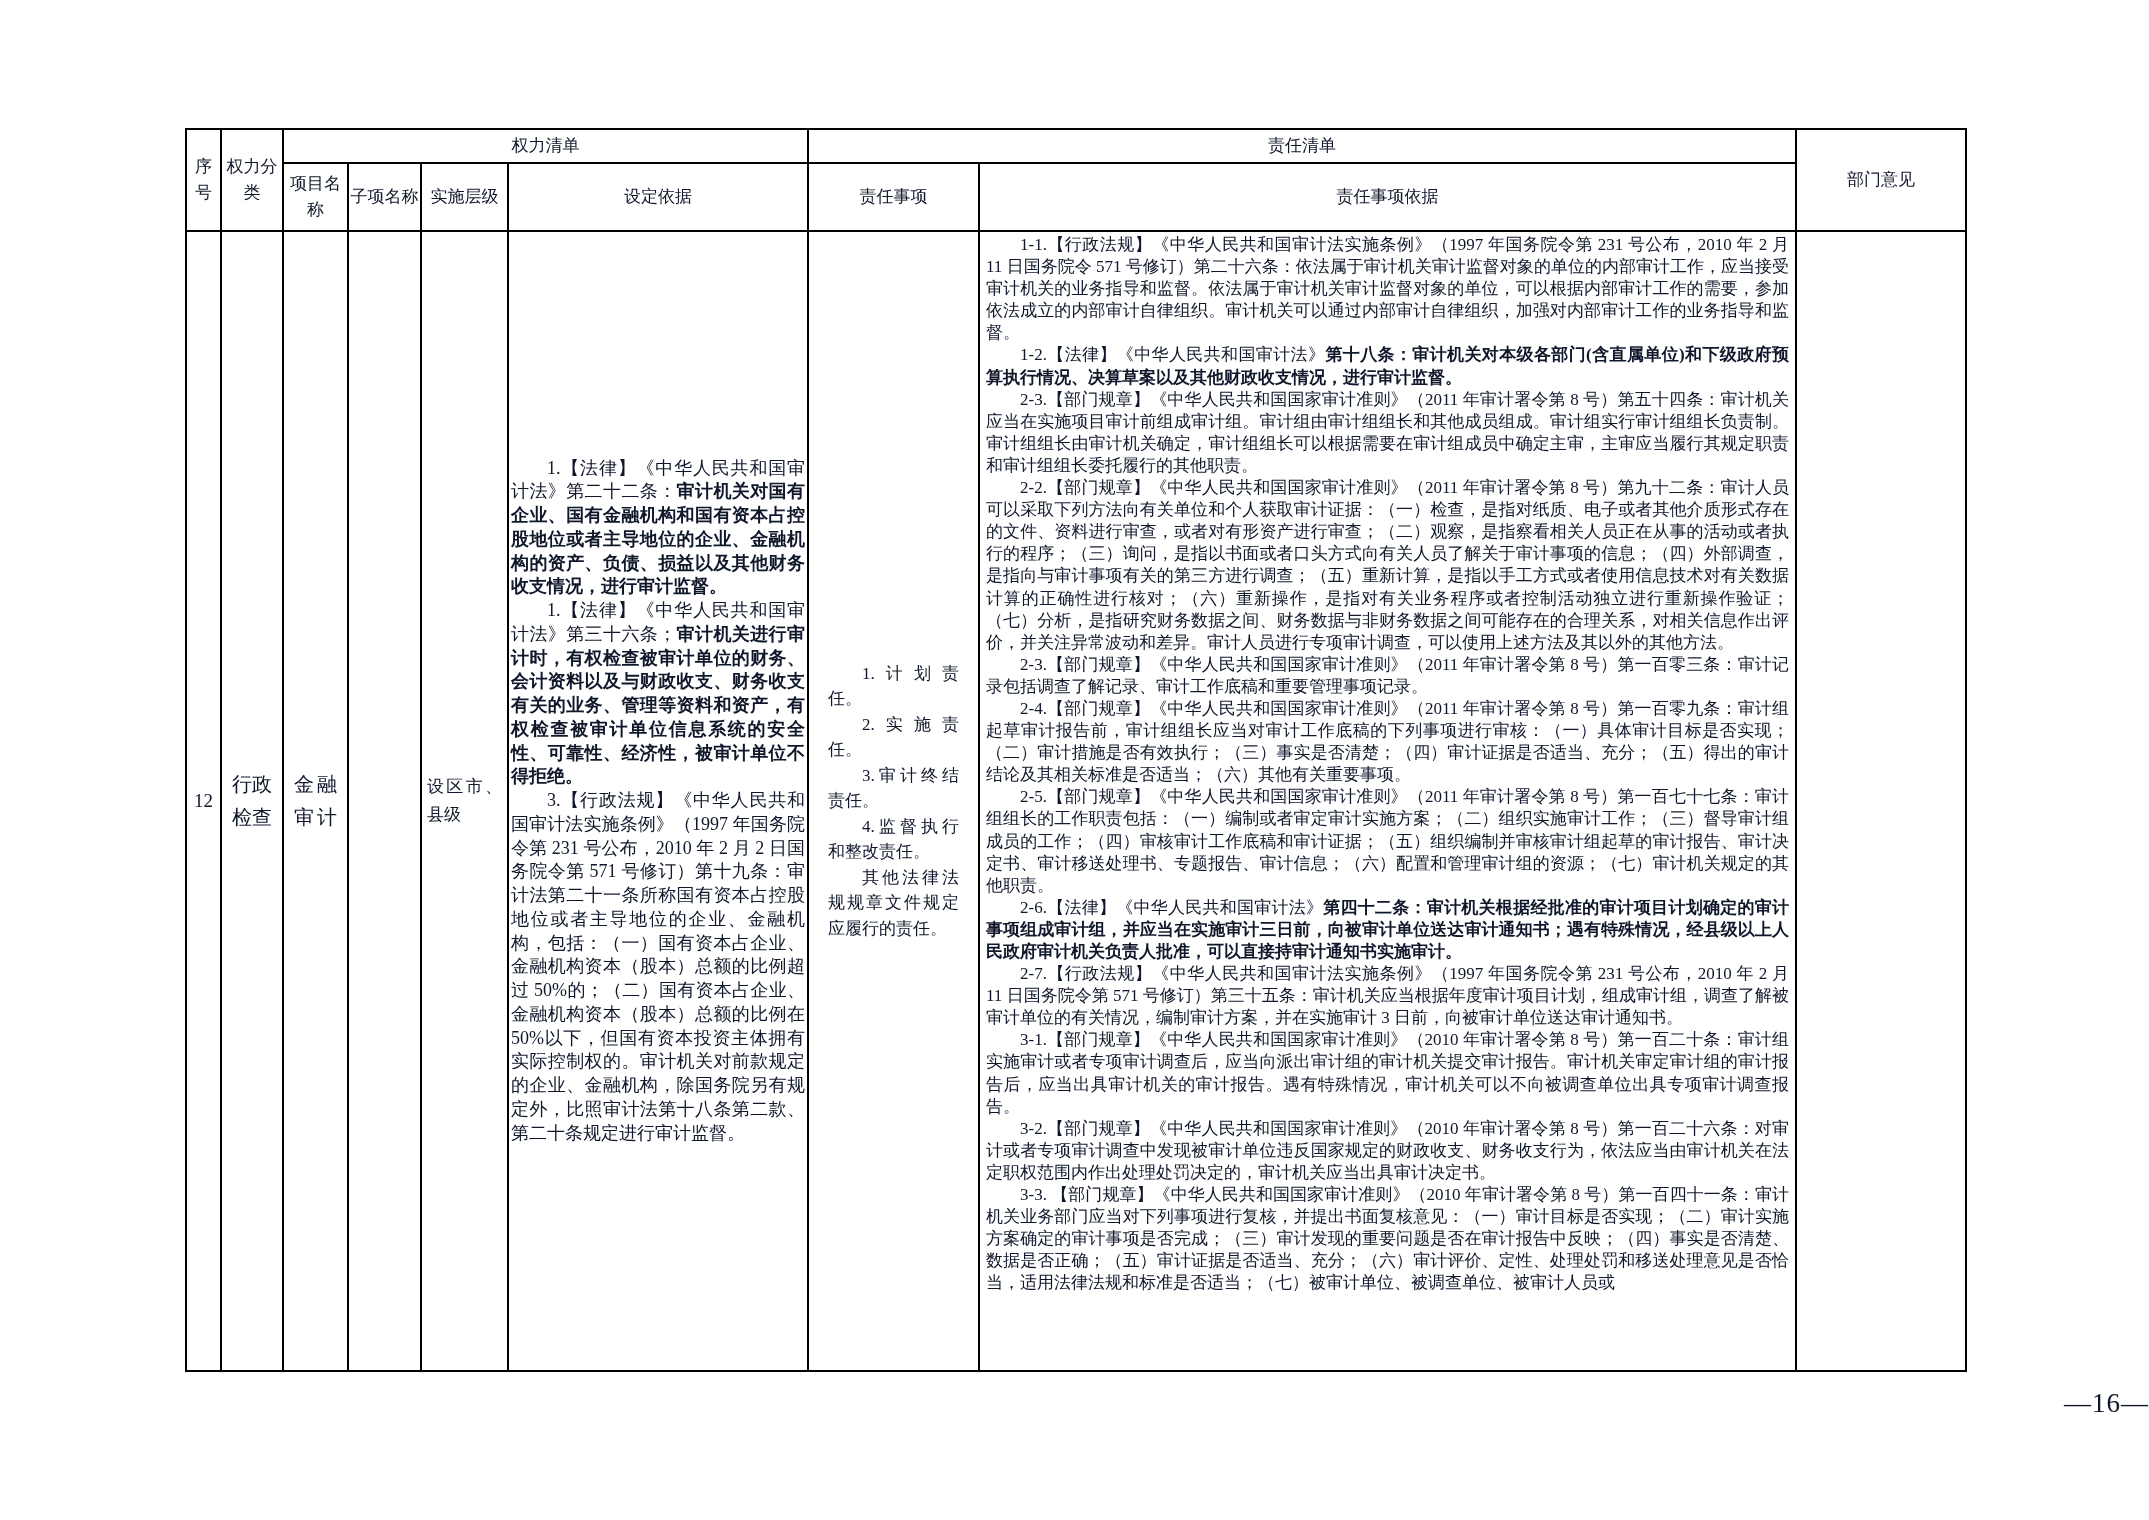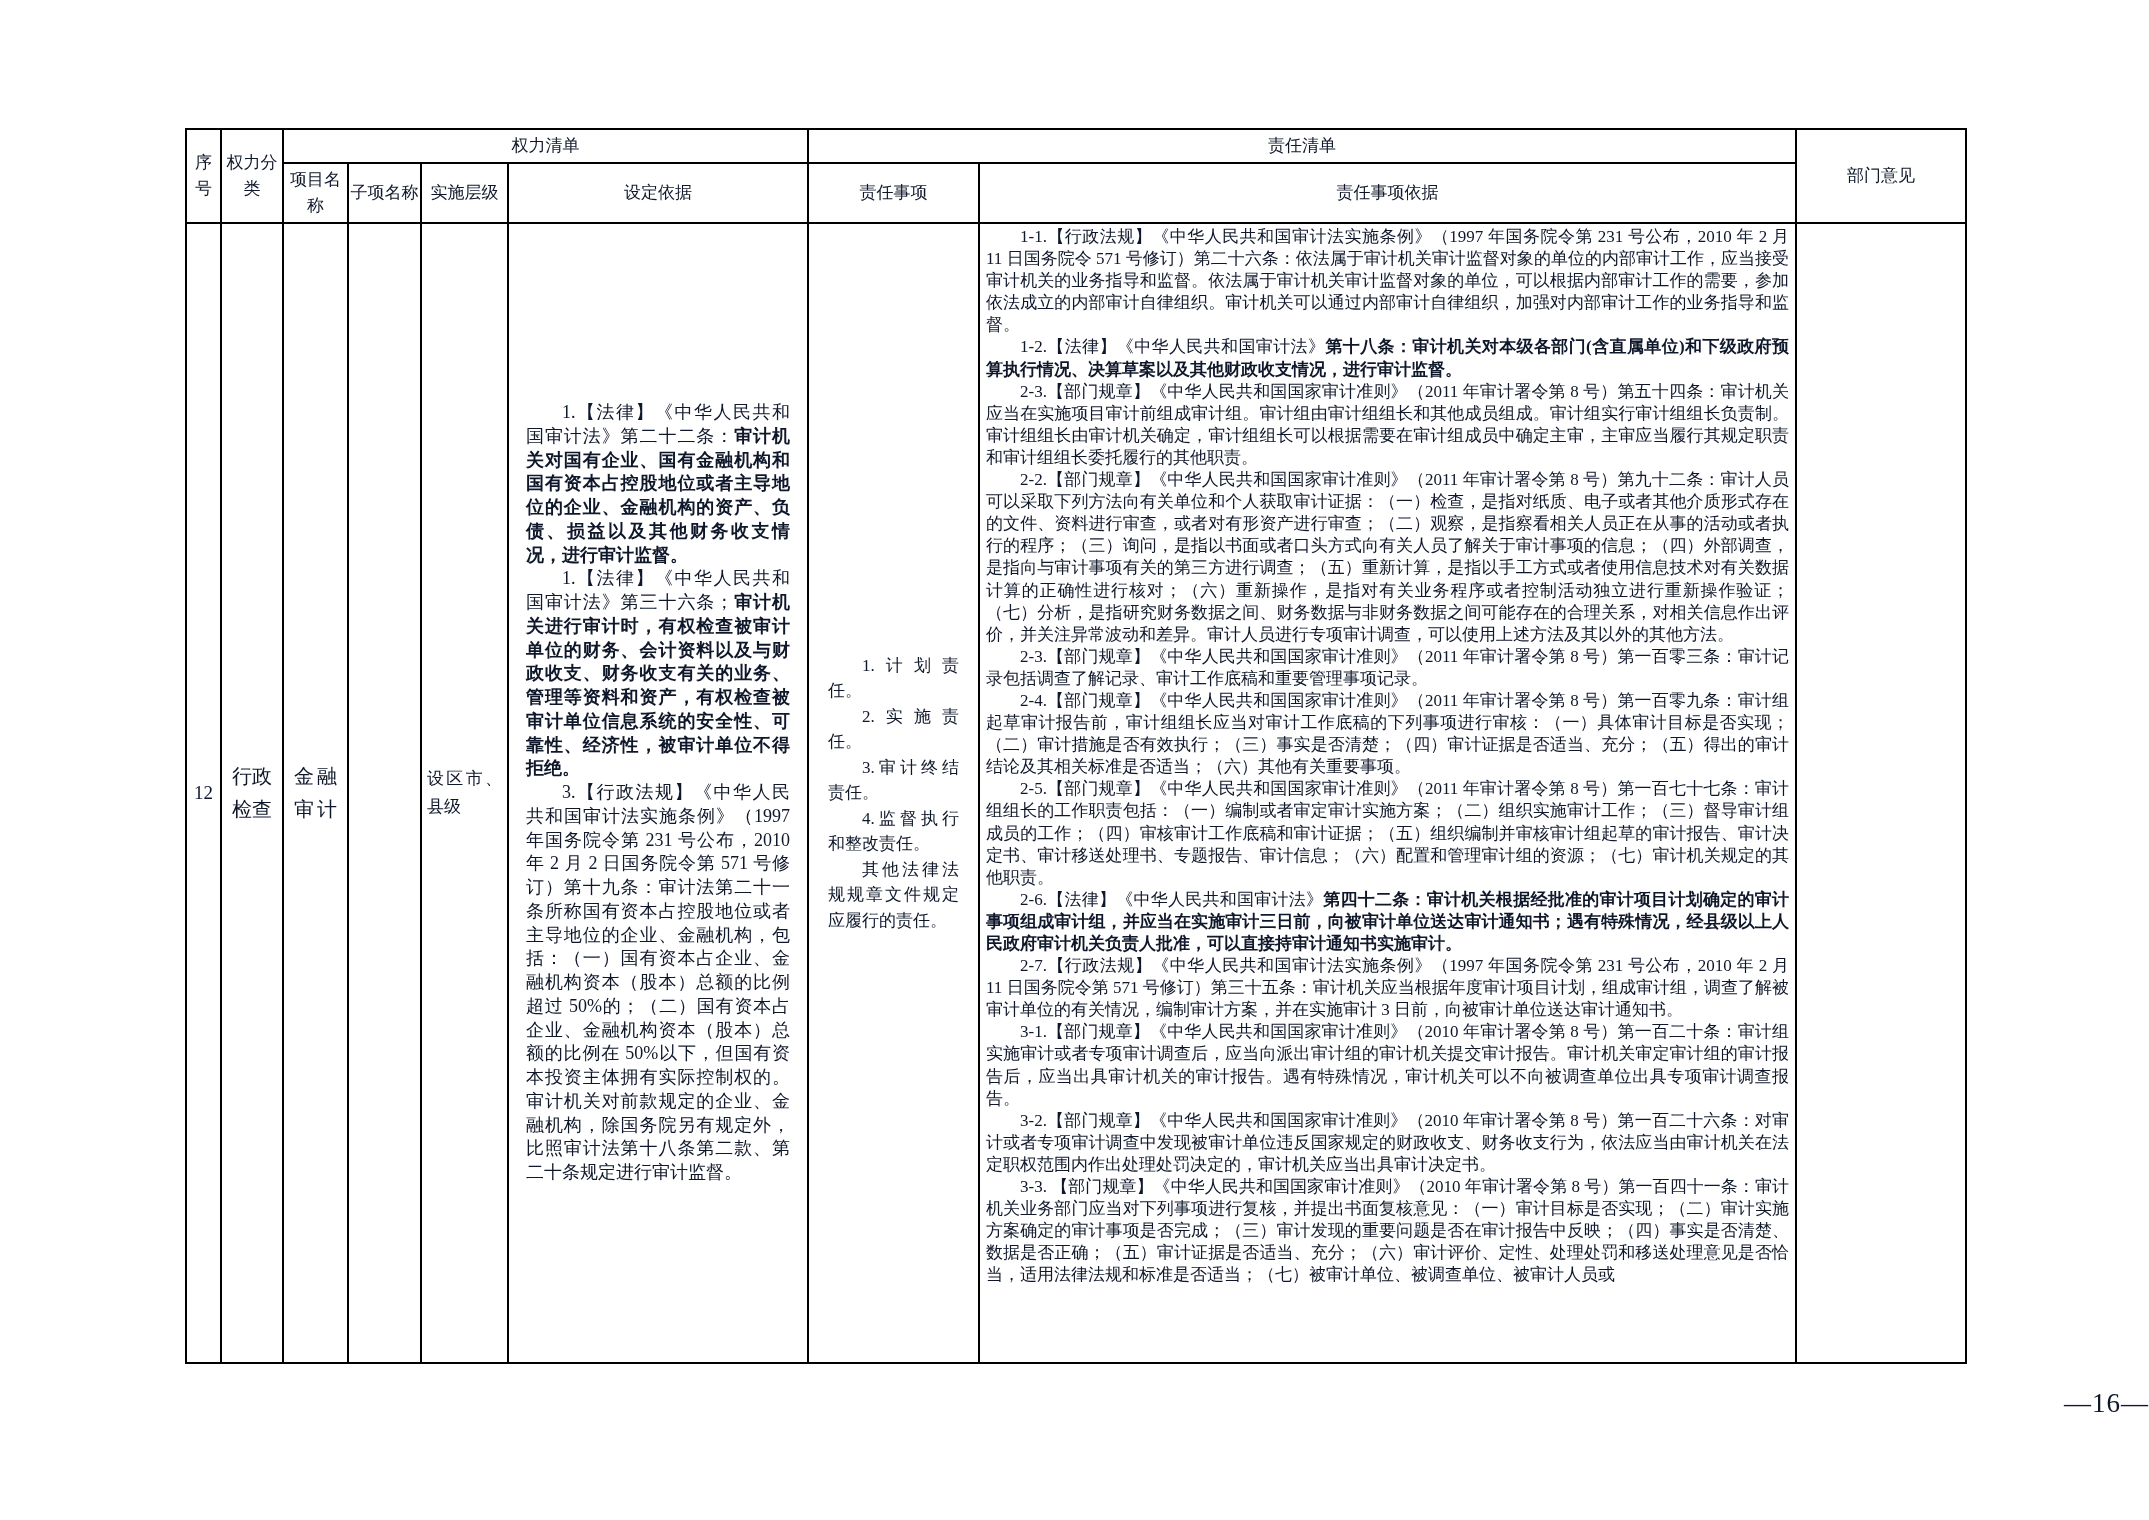--- a/index.html
+++ b/index.html
@@ -27,21 +27,21 @@
     vertical-align: middle;
   }
   .sheet th {
     font-family: "Liberation Sans", "DejaVu Sans", sans-serif;
     font-weight: normal;
     font-size: 17px;
     text-align: center;
     line-height: 1.55;
   }
   tr.h1 { height: 34px; }
-  tr.h2 { height: 60px; }
+  tr.h2 { height: 68px; }
   .th-seq   { padding: 0 7px; }
   .th-class { padding: 0 9px; }
   .th-proj  { padding: 0 9px; }
   .th-sub   { padding: 0 13px; }
   .th-level { padding: 0 21px; }
   .th-dept  { padding: 0 10px; }
 
   td.data { vertical-align: middle; }
   .cellbox {
     height: 1138px;
@@ -57,21 +57,21 @@
   .c-class, .c-proj {
     font-size: 20px;
     text-align: justify;
     text-align-last: justify;
     line-height: 1.65;
     border-radius: 21px;
   }
   .c-level .cellbox { padding: 0 5px; }
   .c-level { font-size: 17px; text-align: justify; line-height: 1.65; }
 
-  .c-basis .cellbox { padding: 0 17px; }
+  .c-basis .cellbox { padding: 0 2px; }
   .c-basis {
     font-size: 18px;
     text-align: justify;
     line-height: 1.32;
   }
   .c-duty .cellbox { padding: 0 19px; align-items: flex-end; }
   .c-duty {
     font-size: 17px;
     text-align: justify;
     line-height: 1.5;

